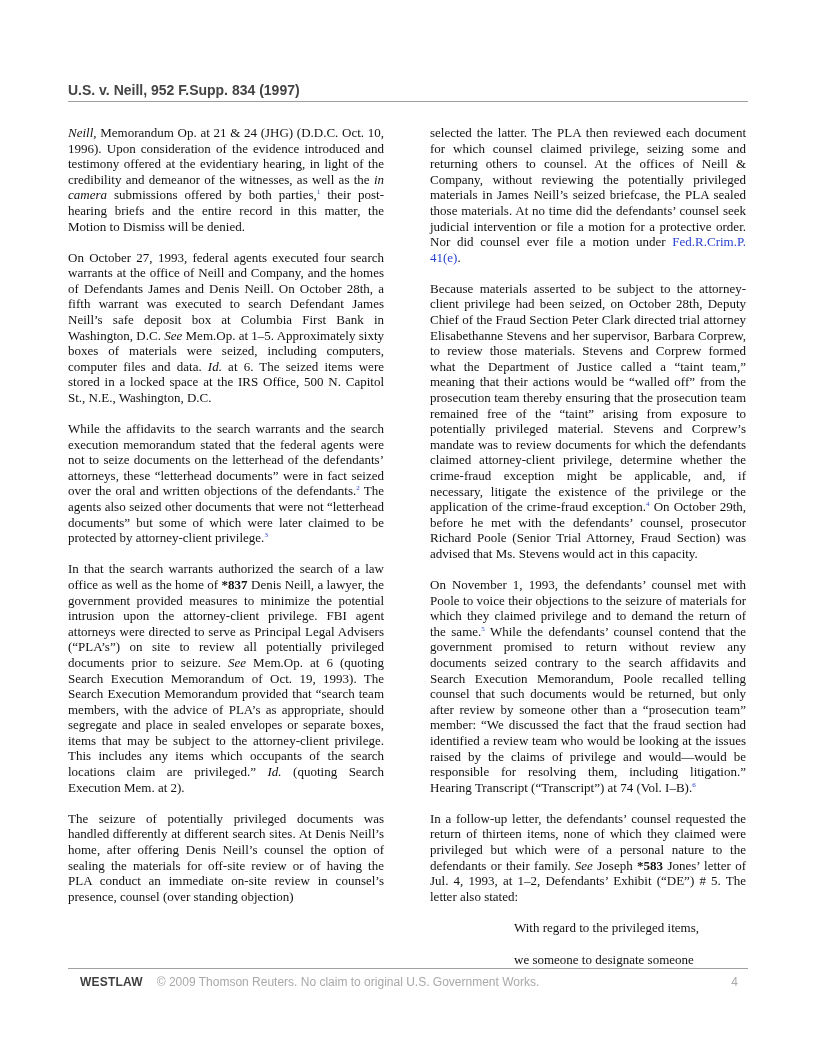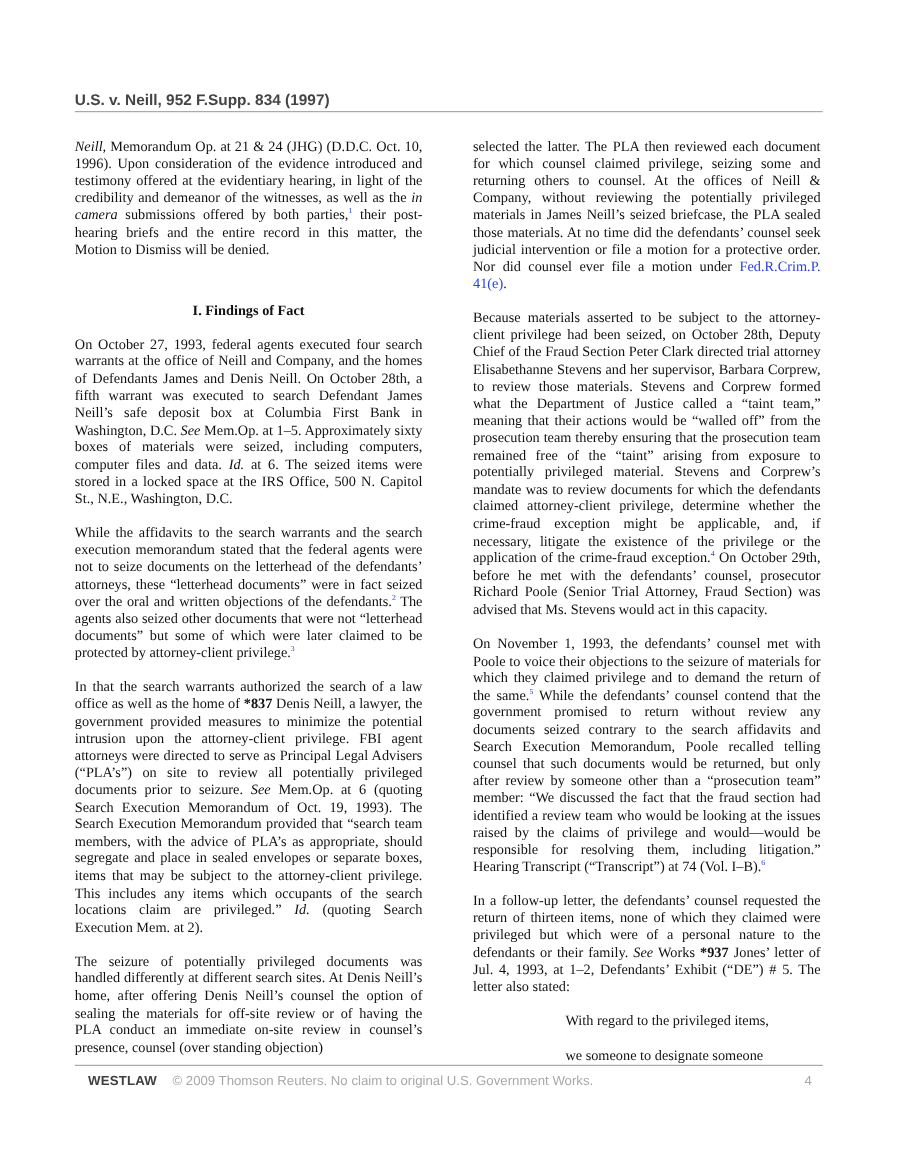--- a/index.html
+++ b/index.html
@@ -46,21 +46,20 @@
 <body>
 
 <div class="header">U.S. v. Neill, 952 F.Supp. 834 (1997)</div>
 <div class="header-rule"></div>
 
 <div class="col left">
   <p>
     <i>Neill,</i><span> Memorandum Op. at 21 &amp; 24 (JHG) (D.D.C. Oct. 10, 1996). Upon consideration of the evidence introduced and testimony offered at the evidentiary hearing, in light of the credibility and demeanor of the witnesses, as well as the </span><i>in camera</i><span> submissions offered by both parties,</span><a class="fn">1</a><span> their post-hearing briefs and the entire record in this matter, the Motion to Dismiss will be denied.</span>
   </p>
 
-  <div class="section-heading">I. Findings of Fact</div>
 
   <p>
     <span>On October 27, 1993, federal agents executed four search warrants at the office of Neill and Company, and the homes of Defendants James and Denis Neill. On October 28th, a fifth warrant was executed to search Defendant James Neill’s safe deposit box at Columbia First Bank in Washington, D.C. </span><i>See</i><span> Mem.Op. at 1–5. Approximately sixty boxes of materials were seized, including computers, computer files and data. </span><i>Id.</i><span> at 6. The seized items were stored in a locked space at the IRS Office, 500 N. Capitol St., N.E., Washington, D.C.</span>
   </p>
 
   <p>
     <span>While the affidavits to the search warrants and the search execution memorandum stated that the federal agents were not to seize documents on the letterhead of the defendants’ attorneys, these “letterhead documents” were in fact seized over the oral and written objections of the defendants.</span><a class="fn">2</a><span> The agents also seized other documents that were not “letterhead documents” but some of which were later claimed to be protected by attorney-client privilege.</span><a class="fn">3</a>
   </p>
 
   <p>
@@ -79,21 +78,21 @@
 
   <p>
     <span>Because materials asserted to be subject to the attorney-client privilege had been seized, on October 28th, Deputy Chief of the Fraud Section Peter Clark directed trial attorney Elisabethanne Stevens and her supervisor, Barbara Corprew, to review those materials. Stevens and Corprew formed what the Department of Justice called a “taint team,” meaning that their actions would be “walled off” from the prosecution team thereby ensuring that the prosecution team remained free of the “taint” arising from exposure to potentially privileged material. Stevens and Corprew’s mandate was to review documents for which the defendants claimed attorney-client privilege, determine whether the crime-fraud exception might be applicable, and, if necessary, litigate the existence of the privilege or the application of the crime-fraud exception.</span><a class="fn">4</a><span> On October 29th, before he met with the defendants’ counsel, prosecutor Richard Poole (Senior Trial Attorney, Fraud Section) was advised that Ms. Stevens would act in this capacity.</span>
   </p>
 
   <p>
     <span>On November 1, 1993, the defendants’ counsel met with Poole to voice their objections to the seizure of materials for which they claimed privilege and to demand the return of the same.</span><a class="fn">5</a><span> While the defendants’ counsel contend that the government promised to return without review any documents seized contrary to the search affidavits and Search Execution Memorandum, Poole recalled telling counsel that such documents would be returned, but only after review by someone other than a “prosecution team” member: “We discussed the fact that the fraud section had identified a review team who would be looking at the issues raised by the claims of privilege and would—would be responsible for resolving them, including litigation.” Hearing Transcript (“Transcript”) at 74 (Vol. I–B).</span><a class="fn">6</a>
   </p>
 
   <p style="margin-bottom:0">
-    <span>In a follow-up letter, the defendants’ counsel requested the return of thirteen items, none of which they claimed were privileged but which were of a personal nature to the defendants or their family. </span><i>See</i><span> Works </span><b>*937</b><span> Jones’ letter of Jul. 4, 1993, at 1–2, Defendants’ Exhibit (“DE”) # 5. The letter also stated:</span>
+    <span>In a follow-up letter, the defendants’ counsel requested the return of thirteen items, none of which they claimed were privileged but which were of a personal nature to the defendants or their family. </span><i>See</i><span> Joseph </span><b>*583</b><span> Jones’ letter of Jul. 4, 1993, at 1–2, Defendants’ Exhibit (“DE”) # 5. The letter also stated:</span>
   </p>
   <div class="blockquote">
     <span>With regard to the privileged items,</span>
     <span>we someone to designate someone</span>
   </div>
 </div>
 
 <div class="footer-rule"></div>
 <div class="footer">
   <span class="brand">WESTLAW</span>

